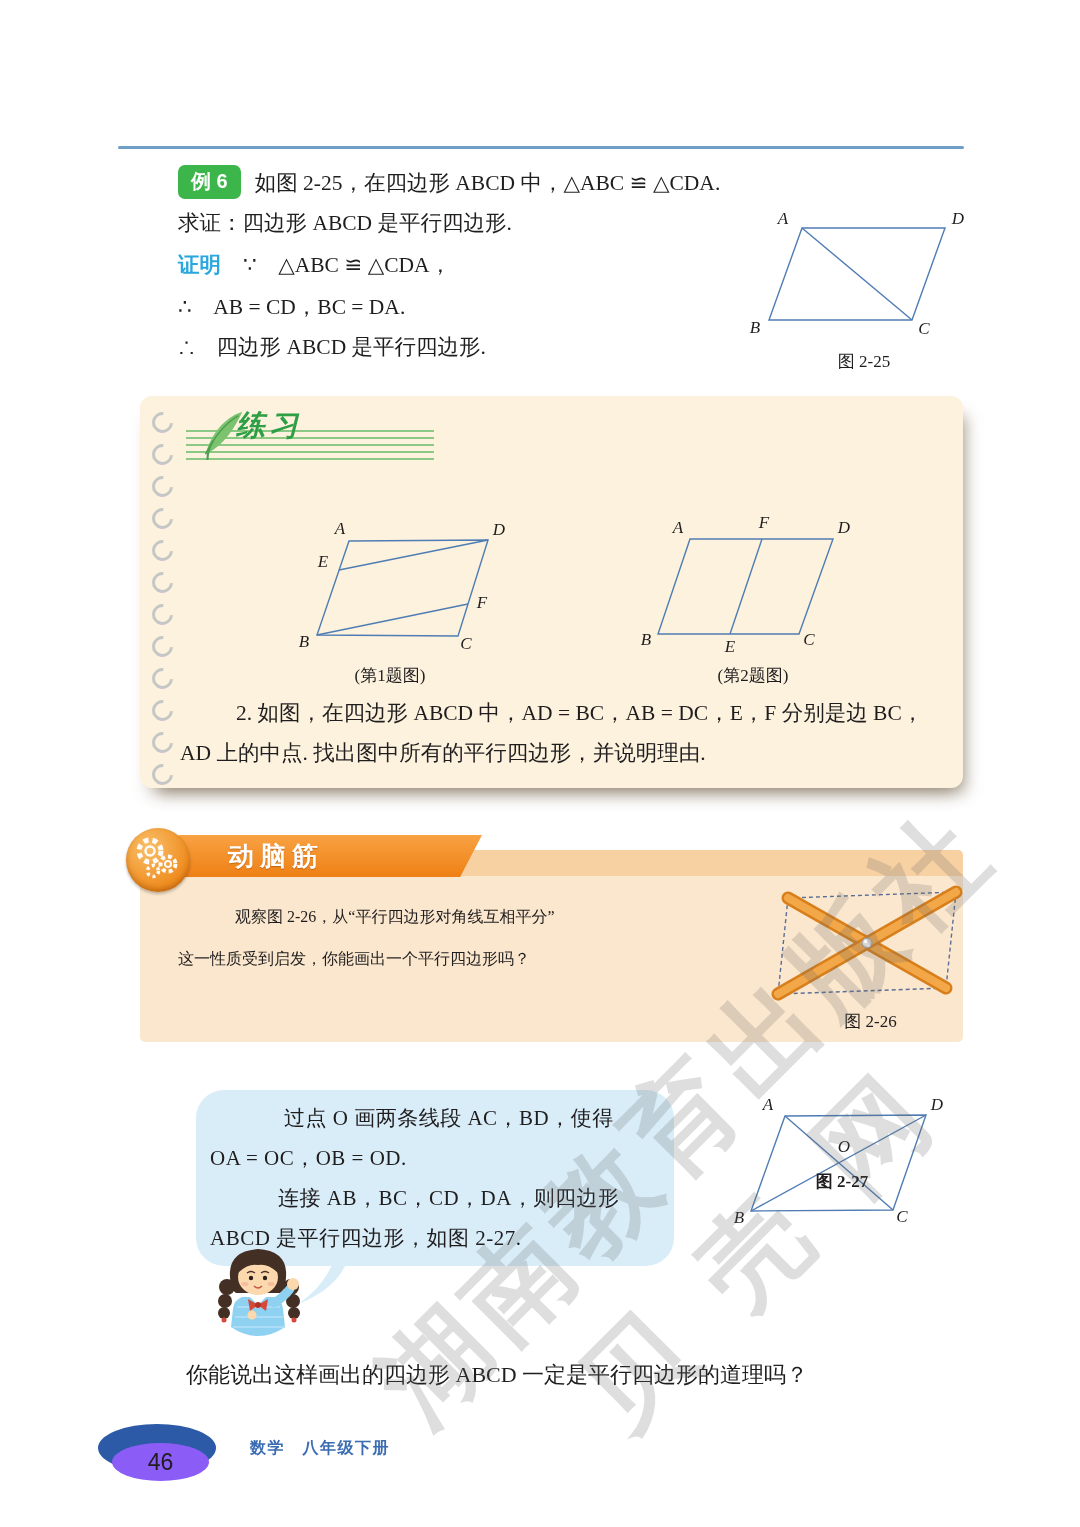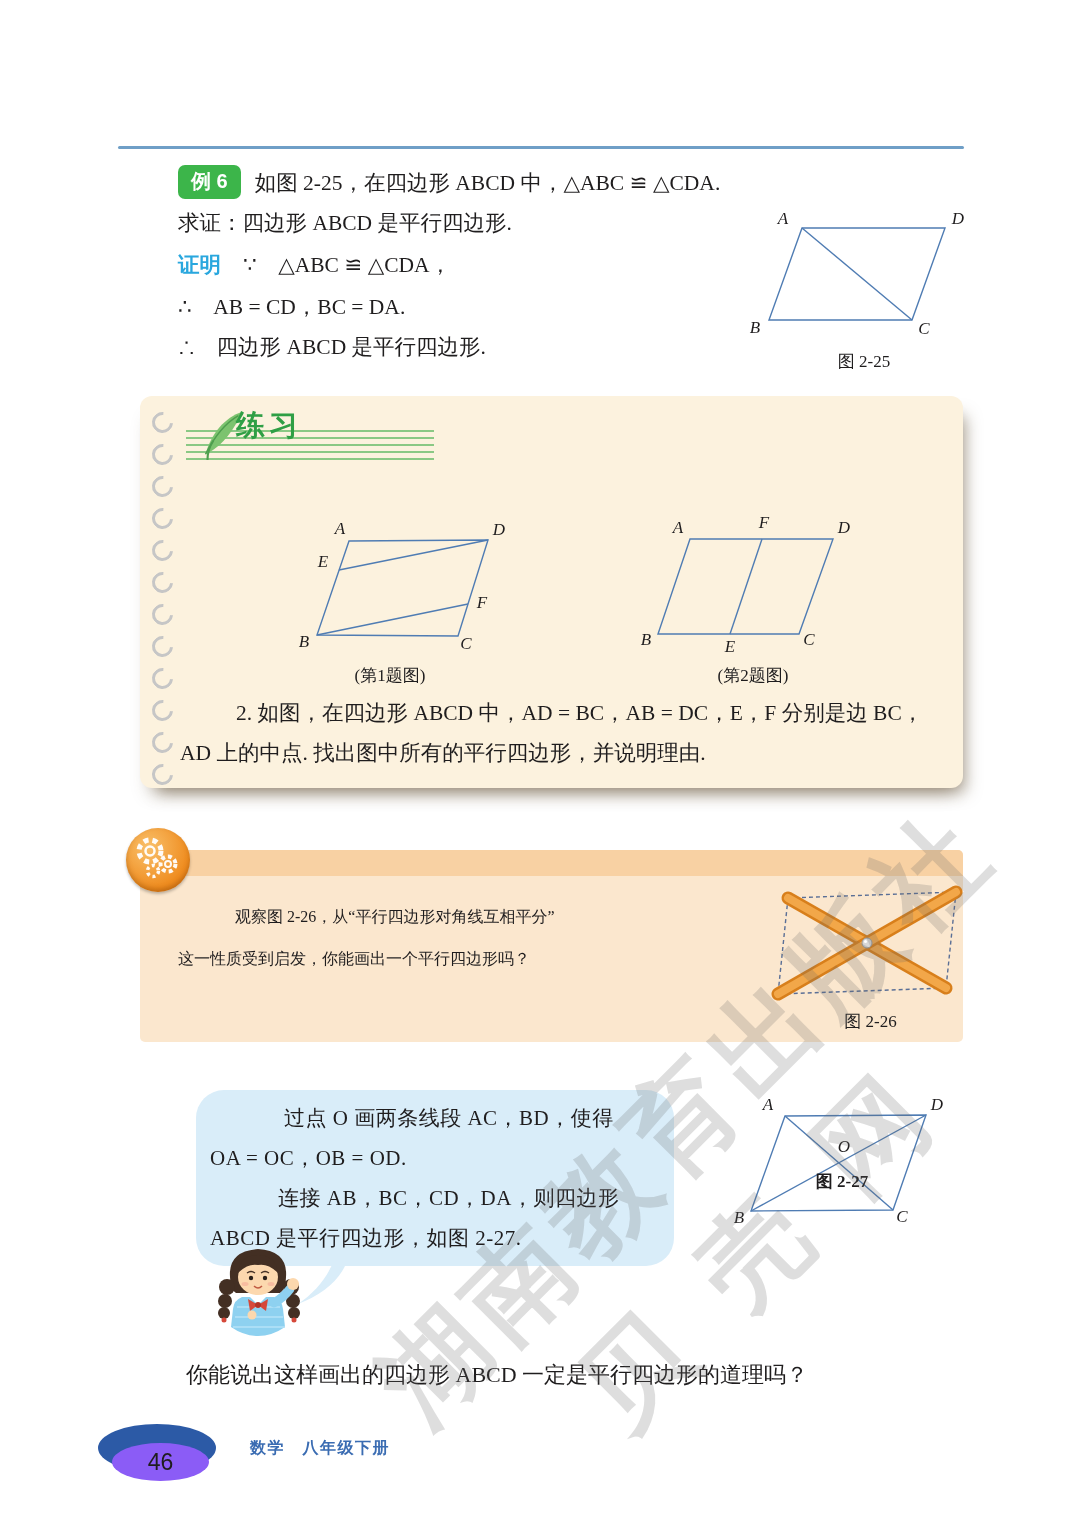--- a/index.html
+++ b/index.html
@@ -38,21 +38,21 @@
   }
   .ring{
     position:absolute;left:12px;width:15px;height:15px;border:3px solid #c6c6c6;border-radius:50%;
     border-right-color:transparent;transform:rotate(-40deg);background:transparent;
   }
   #stripes{
     position:absolute;left:46px;top:34px;width:248px;height:30px;
     background:repeating-linear-gradient(to bottom, rgba(110,190,110,.8) 0 2px, transparent 2px 7px);
   }
   #practice-title{
-    position:absolute;left:96px;top:10px;font-size:29px;font-weight:bold;
+    position:absolute;left:96px;top:10px;font-size:29px;font-weight:bold;font-style:italic;
     color:#2f9f45;font-family:"Liberation Sans",sans-serif;letter-spacing:4px;
   }
   .prac-text{position:absolute;font-size:21.5px;line-height:30px;white-space:nowrap;}
   #ex1-line{left:96px;top:76px;}
   #ex2-line1{left:96px;top:302px;}
   #ex2-line2{left:40px;top:342px;}
   #fig1-svg{left:150px;top:122px;}
   #fig1-cap{left:110px;top:268px;width:280px;}
   #fig2-svg{left:490px;top:116px;}
   #fig2-cap{left:488px;top:268px;width:250px;}
@@ -200,20 +200,23 @@
     <div id="bt-badge-circle">
       <svg width="64" height="64" viewBox="0 0 64 64">
         <g fill="none" stroke="#ffffff" stroke-opacity="0.95">
           <circle cx="24" cy="23" r="11" stroke-width="5" stroke-dasharray="5 4"></circle>
           <circle cx="24" cy="23" r="4.5" stroke-width="2.5"></circle>
           <circle cx="42" cy="36" r="7.5" stroke-width="4" stroke-dasharray="4 3"></circle>
           <circle cx="42" cy="36" r="3" stroke-width="2"></circle>
           <circle cx="27" cy="43" r="5.5" stroke-width="3.5" stroke-dasharray="3 3"></circle>
         </g>
       </svg>
+    </div>
+    <div id="bt-banner">
+      <span>动脑筋</span>
     </div>
     <div id="bt-l1" class="bt-text">观察图 2-26，从“平行四边形对角线互相平分”</div>
     <div id="bt-l2" class="bt-text">这一性质受到启发，你能画出一个平行四边形吗？</div>
 
     <svg id="fig26-svg" width="205" height="122" viewBox="0 0 205 122">
       <polygon points="20,14 188,8 178,104 10,110" fill="none" stroke="#5a6f96" stroke-width="1.4" stroke-dasharray="4 3"></polygon>
       <line x1="20" y1="14" x2="178" y2="104" stroke="#d87f1b" stroke-width="13" stroke-linecap="round"></line>
       <line x1="20" y1="14" x2="178" y2="104" stroke="#f2a749" stroke-width="8" stroke-linecap="round"></line>
       <line x1="188" y1="8" x2="10" y2="110" stroke="#d87f1b" stroke-width="13" stroke-linecap="round"></line>
       <line x1="188" y1="8" x2="10" y2="110" stroke="#f2a749" stroke-width="8" stroke-linecap="round"></line>

